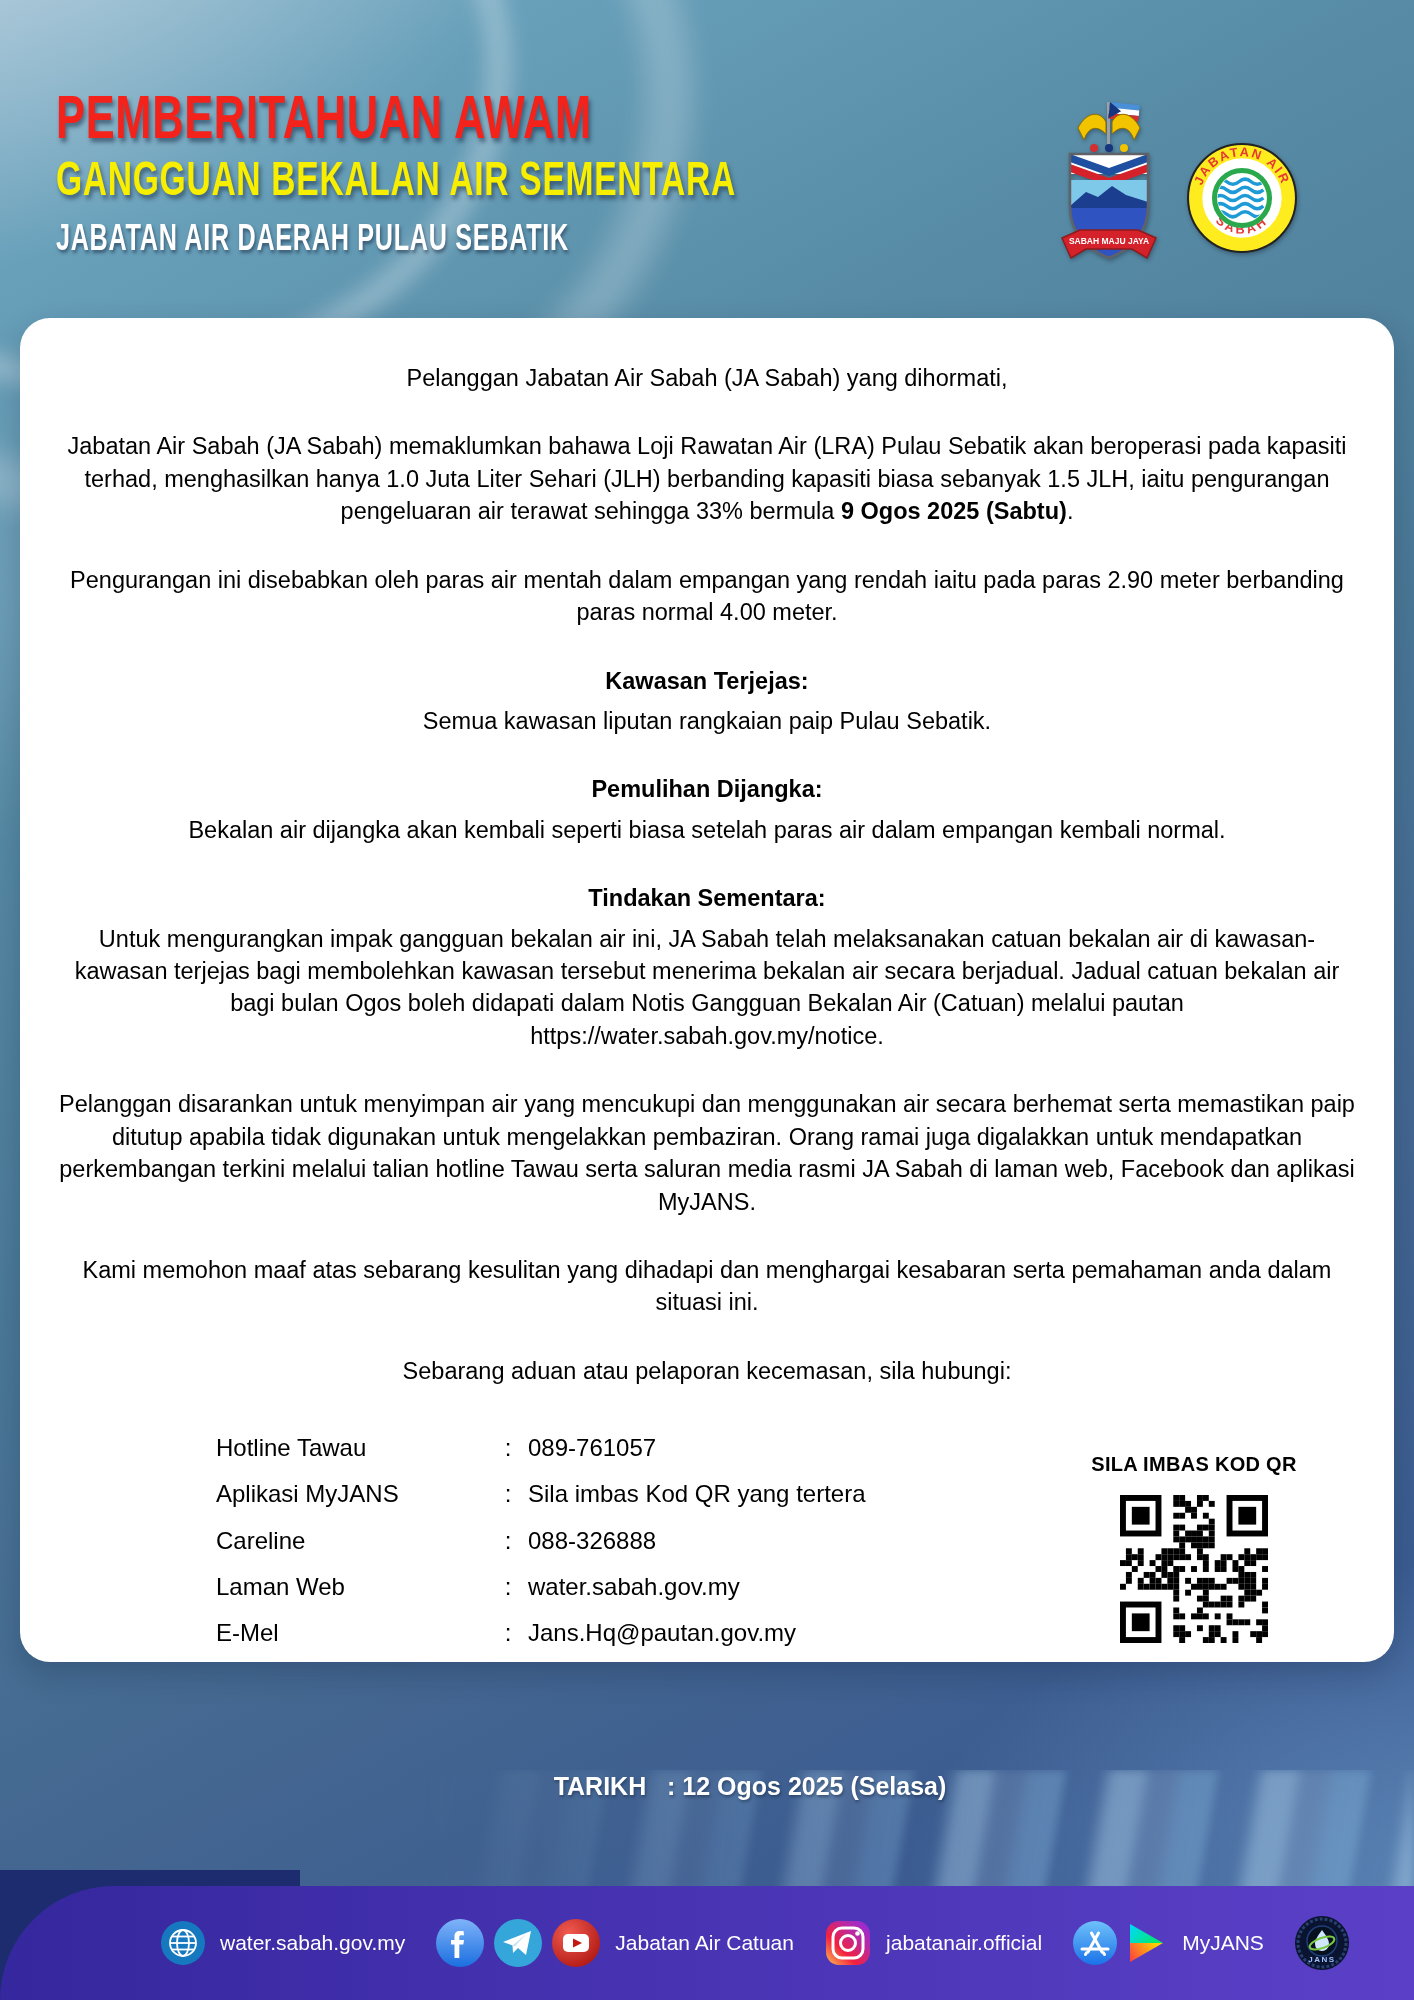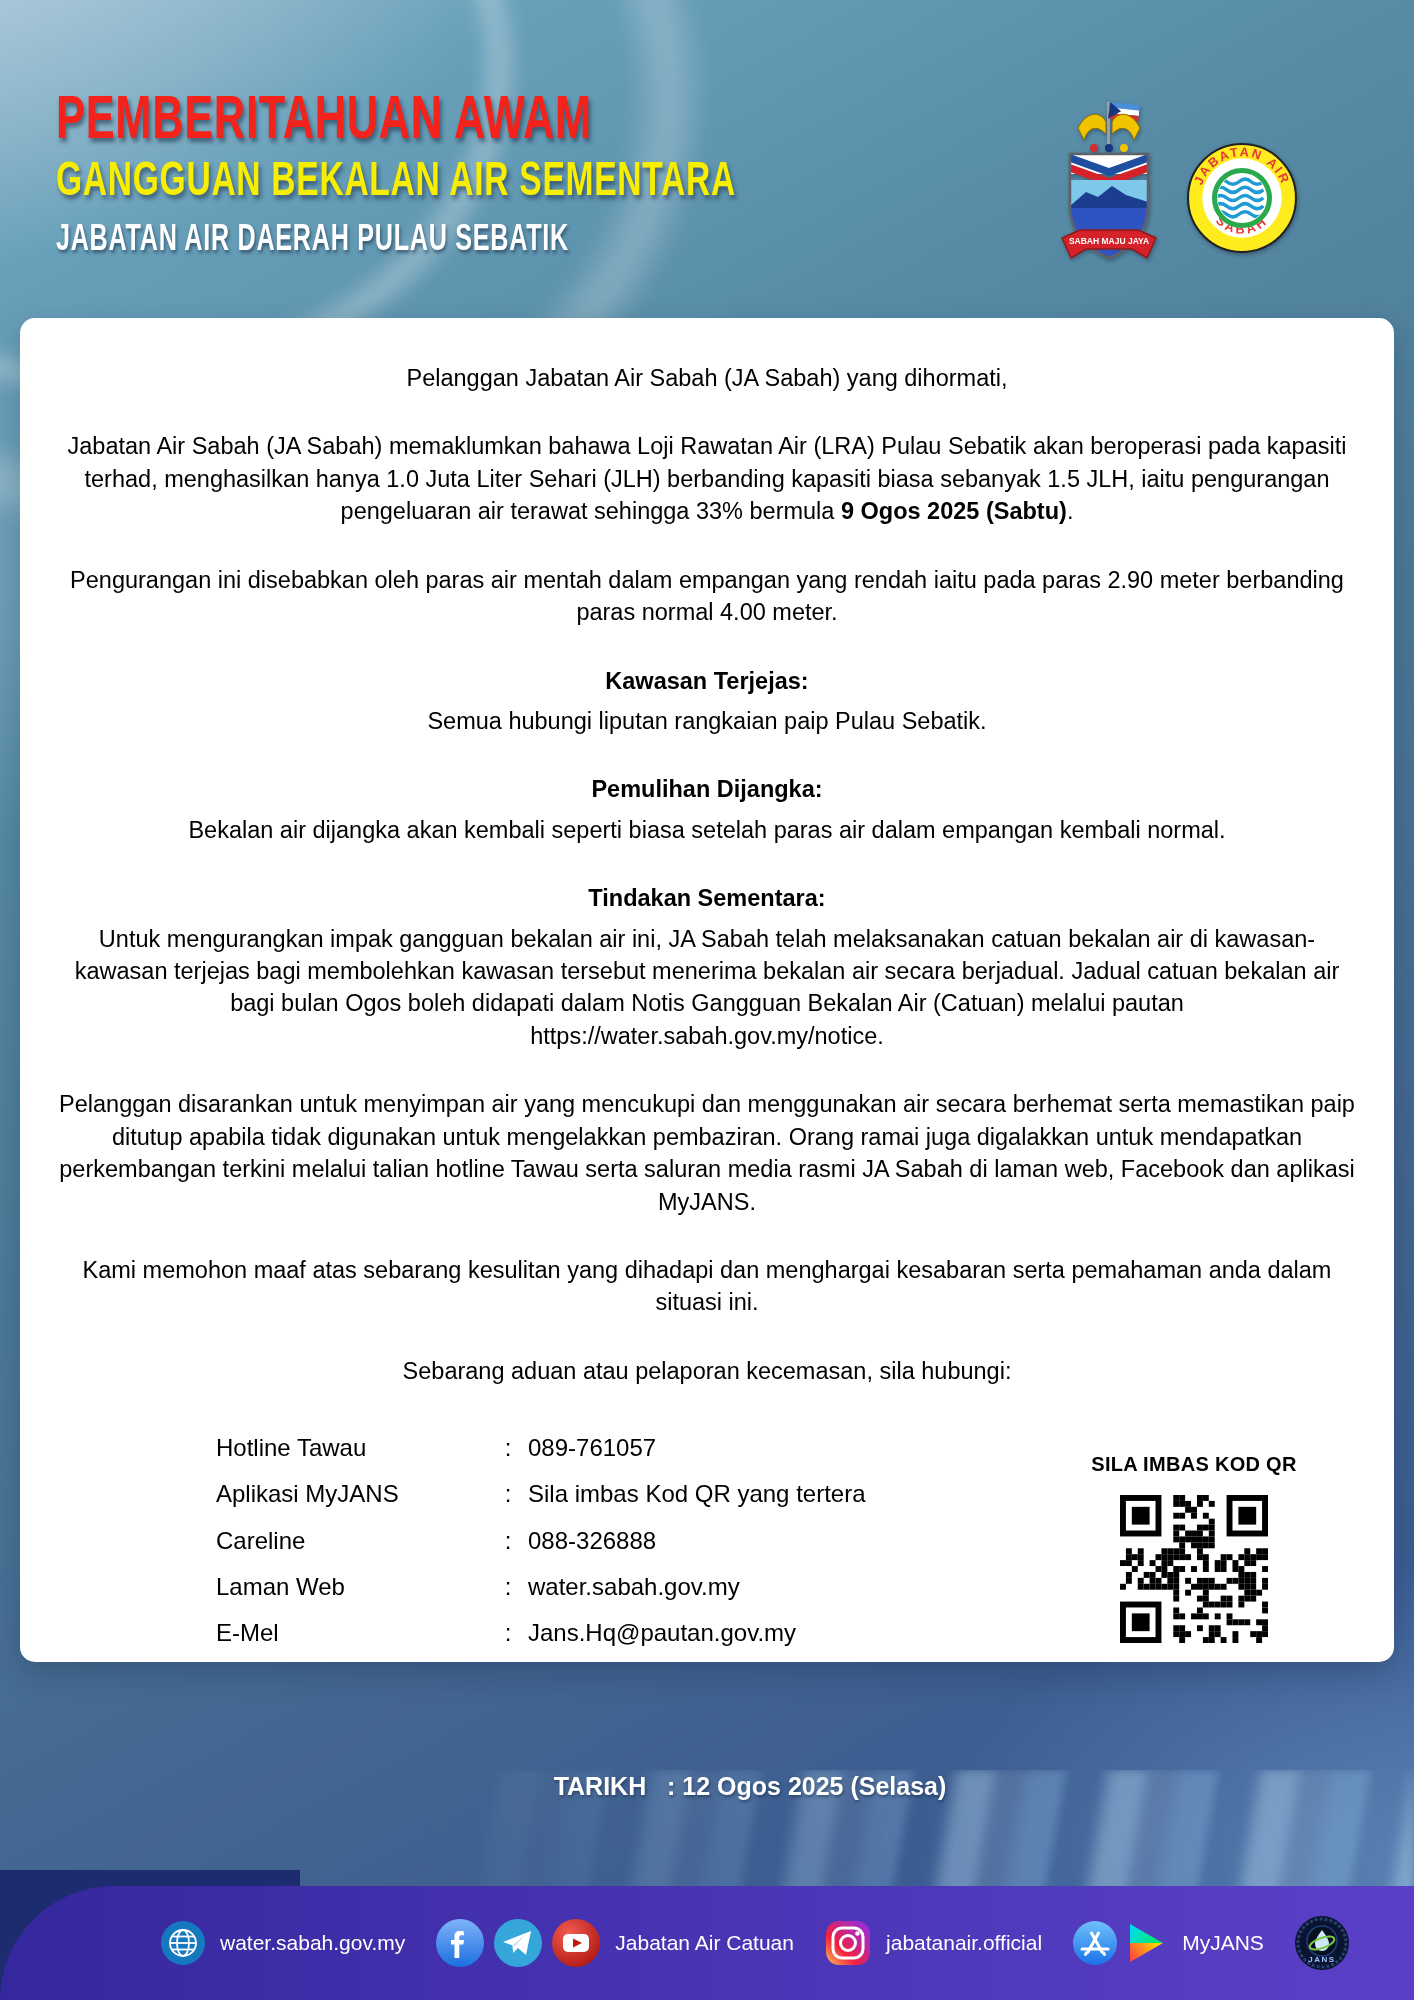--- a/index.html
+++ b/index.html
@@ -33,21 +33,21 @@
   .h2{font-size:48px;color:#f8ee00;text-shadow:3px 4px 5px rgba(23,40,66,0.55);line-height:1.1;margin-top:4px;}
   .h3{font-size:36px;color:#ffffff;text-shadow:2px 3px 4px rgba(23,40,66,0.55);line-height:1.1;margin-top:12px;}
 
   .logos{position:absolute;top:96px;right:116px;display:flex;align-items:flex-start;gap:14px;}
   .crest{width:126px;height:172px;filter:drop-shadow(1px 2px 2px rgba(20,30,50,0.4));}
   .jalogo{width:112px;height:112px;margin-top:46px;filter:drop-shadow(1px 2px 2px rgba(20,30,50,0.4));}
 
   
   .card{
     position:absolute;left:20px;top:318px;width:1374px;height:1344px;
-    background:#ffffff;border-radius:15px;box-shadow:0 12px 30px rgba(10,25,50,0.22);
+    background:#ffffff;border-radius:30px;box-shadow:0 12px 30px rgba(10,25,50,0.22);
     box-sizing:border-box;padding:44px 34px 30px 34px;color:#000;
     font-size:23.5px;line-height:1.38;text-align:center;overflow:hidden;
   }
   .card p{margin:0 0 36px 0;}
   .card .sec-h{font-weight:bold;margin:8px;}
   .card .sec-b{margin:0 0 36px 0;}
   .bold{font-weight:bold;}
 
   .contact-wrap{display:flex;align-items:flex-start;text-align:left;margin-top:44px;padding-left:162px;padding-right:40px;}
   .contact-table{display:grid;grid-template-columns:272px 40px auto;row-gap:13px;font-size:24px;font-weight:normal;align-items:center;}
@@ -149,21 +149,21 @@
       </g>
     </svg>
   </div>
 
   <div class="card">
     <p>Pelanggan Jabatan Air Sabah (JA Sabah) yang dihormati,</p>
     <p><span>Jabatan Air Sabah (JA Sabah) memaklumkan bahawa Loji Rawatan Air (LRA) Pulau Sebatik akan beroperasi pada kapasiti terhad, menghasilkan hanya 1.0 Juta Liter Sehari (JLH) berbanding kapasiti biasa sebanyak 1.5 JLH, iaitu pengurangan pengeluaran air terawat sehingga 33% bermula </span><span class="bold">9 Ogos 2025 (Sabtu)</span><span>.</span></p>
     <p>Pengurangan ini disebabkan oleh paras air mentah dalam empangan yang rendah iaitu pada paras 2.90 meter berbanding paras normal 4.00 meter.</p>
 
     <div class="sec-h">Kawasan Terjejas:</div>
-    <p class="sec-b">Semua hubungi liputan rangkaian paip Pulau Sebatik.</p>
+    <p class="sec-b">Semua kawasan liputan rangkaian paip Pulau Sebatik.</p>
 
     <div class="sec-h">Pemulihan Dijangka:</div>
     <p class="sec-b">Bekalan air dijangka akan kembali seperti biasa setelah paras air dalam empangan kembali normal.</p>
 
     <div class="sec-h">Tindakan Sementara:</div>
     <p class="sec-b">Untuk mengurangkan impak gangguan bekalan air ini, JA Sabah telah melaksanakan catuan bekalan air di kawasan-kawasan terjejas bagi membolehkan kawasan tersebut menerima bekalan air secara berjadual. Jadual catuan bekalan air bagi bulan Ogos boleh didapati dalam Notis Gangguan Bekalan Air (Catuan) melalui pautan https://water.sabah.gov.my/notice.</p>
 
     <p>Pelanggan disarankan untuk menyimpan air yang mencukupi dan menggunakan air secara berhemat serta memastikan paip ditutup apabila tidak digunakan untuk mengelakkan pembaziran. Orang ramai juga digalakkan untuk mendapatkan perkembangan terkini melalui talian hotline Tawau serta saluran media rasmi JA Sabah di laman web, Facebook dan aplikasi MyJANS.</p>
     <p>Kami memohon maaf atas sebarang kesulitan yang dihadapi dan menghargai kesabaran serta pemahaman anda dalam situasi ini.</p>
     <p>Sebarang aduan atau pelaporan kecemasan, sila hubungi:</p>

